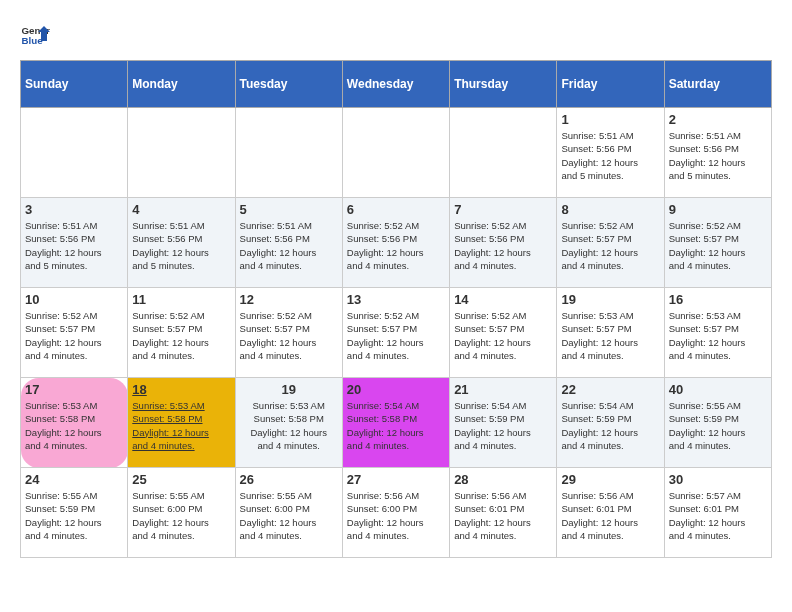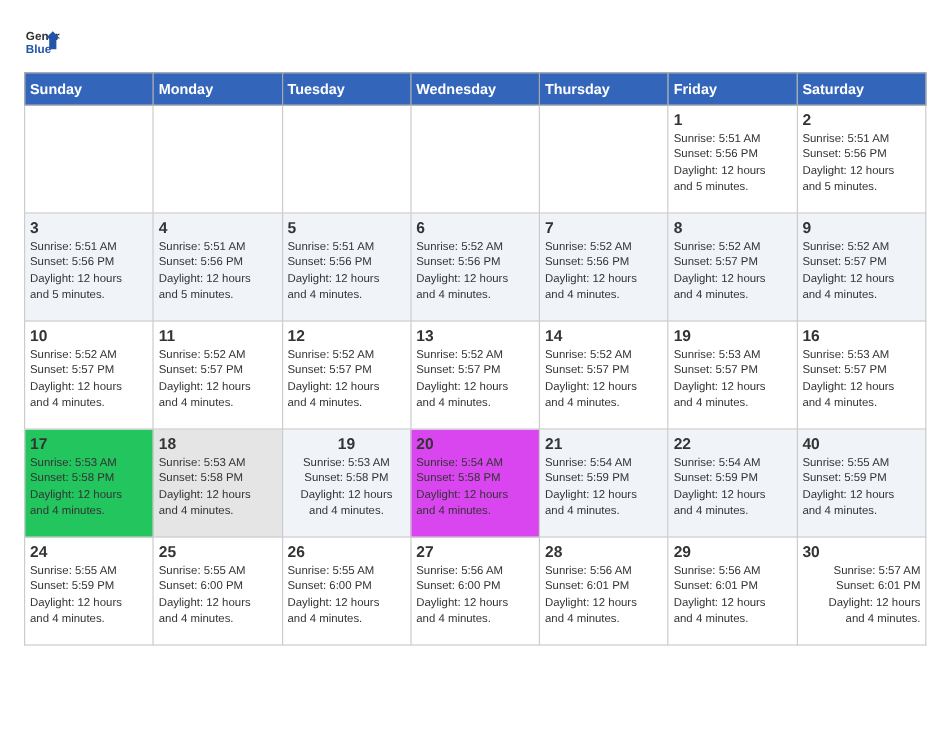--- a/index.html
+++ b/index.html
@@ -41,21 +41,21 @@
       width: 100%;
       border-collapse: collapse;
       table-layout: fixed;
     }
     thead tr {
       background-color: #3366bb;
     }
     thead th {
       color: #fff;
       font-size: 12px;
-      padding: 6px 4px;
+      padding: 16px 4px;
       text-align: left;
       border: 1px solid #aaa;
     }
     tbody tr {
       vertical-align: top;
     }
     tbody td {
       border: 1px solid #ccc;
       padding: 4px;
       font-size: 10px;
@@ -228,28 +228,28 @@
         </td>
         <td>
           <span class="day-number">16</span>
           <div class="day-info" style="white-space: pre-line;">Sunrise: 5:53 AM
 Sunset: 5:57 PM
 Daylight: 12 hours
 and 4 minutes.</div>
         </td>
       </tr>
       <tr>
-        <td style="background: #22c55e;">
+        <td style="background: #f9a8d4; border-radius: 18px;">
           <span class="day-number">17</span>
           <div class="day-info" style="white-space: pre-line;">Sunrise: 5:53 AM
 Sunset: 5:58 PM
 Daylight: 12 hours
 and 4 minutes.</div>
         </td>
-        <td style="background: #e5e5e5;">
+        <td style="background: #eab308; text-decoration: underline;">
           <span class="day-number">18</span>
           <div class="day-info" style="white-space: pre-line;">Sunrise: 5:53 AM
 Sunset: 5:58 PM
 Daylight: 12 hours
 and 4 minutes.</div>
         </td>
         <td style="background: rgb(240, 244, 248); text-align: center;">
           <span class="day-number">19</span>
           <div class="day-info" style="white-space: pre-line;">Sunrise: 5:53 AM
 Sunset: 5:58 PM
@@ -323,20 +323,20 @@
         </td>
         <td>
           <span class="day-number">29</span>
           <div class="day-info" style="white-space: pre-line;">Sunrise: 5:56 AM
 Sunset: 6:01 PM
 Daylight: 12 hours
 and 4 minutes.</div>
         </td>
         <td>
           <span class="day-number">30</span>
-          <div class="day-info" style="white-space: pre-line; text-align: right;">Sunrise: 5:57 AM
+          <div class="day-info" style="white-space: pre-line;">Sunrise: 5:57 AM
 Sunset: 6:01 PM
 Daylight: 12 hours
 and 4 minutes.</div>
         </td>
       </tr>
     </tbody>
 </table>
 
 </body></html>

